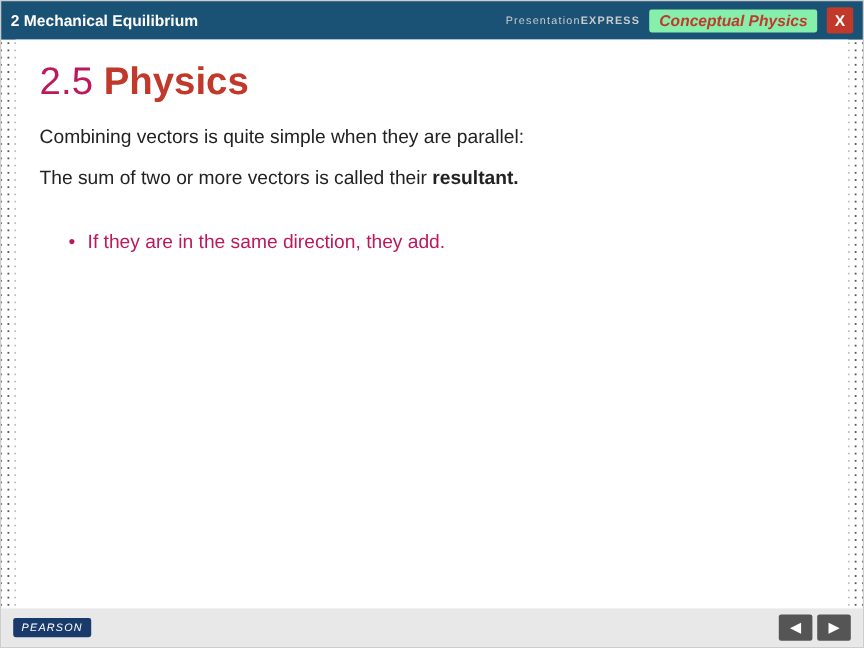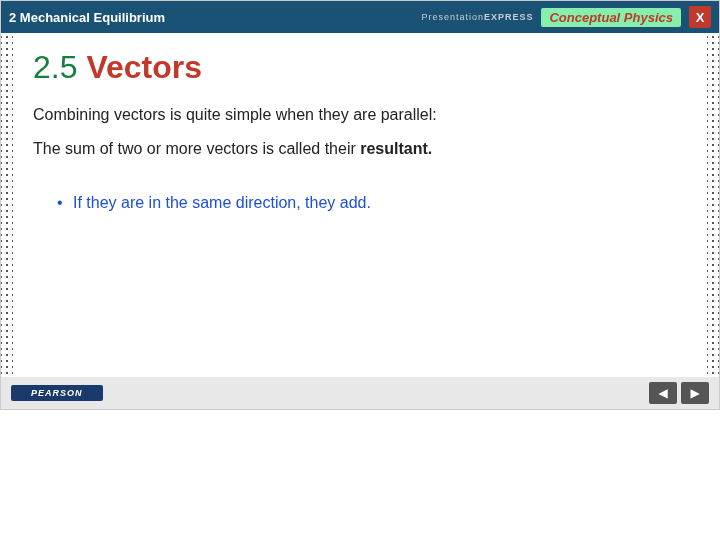--- a/index.html
+++ b/index.html
@@ -7,21 +7,21 @@
     body {
       width: 720px;
       height: 540px;
       overflow: hidden;
       font-family: Arial, sans-serif;
       background: #fff;
     }
 
     .slide-container {
       width: 720px;
-      height: 410px;
+      height: 540px;
       position: relative;
       border: 1px solid #ccc;
       background: #fff;
     }
 
     
     .top-bar {
       position: absolute;
       top: 0;
       left: 0;
@@ -117,21 +117,21 @@
       background: #fff;
     }
 
     .slide-title {
       font-size: 32px;
       margin-bottom: 16px;
       color: #000;
     }
 
     .slide-title .number {
-      color: #15803d;
+      color: #be185d;
       font-weight: normal;
     }
 
     .slide-title .word {
       color: #c0392b;
       font-weight: bold;
     }
 
     .body-text {
       font-size: 16px;
@@ -146,21 +146,21 @@
 
     .bullet-list {
       list-style: none;
       margin-top: 4px;
       margin-left: 24px;
     }
 
     .bullet-list li {
       font-size: 16px;
       line-height: 1.7;
-      color: #1d4ed8;
+      color: #be185d;
       position: relative;
       padding-left: 16px;
       margin-top: 28px;
     }
 
     .bullet-list li::before {
       content: "•";
       position: absolute;
       left: 0;
     }
@@ -176,23 +176,23 @@
       display: flex;
       align-items: center;
       justify-content: space-between;
       padding: 0 10px;
     }
 
     .pearson-logo {
       background: #1a3a6b;
       color: #fff;
       font-size: 9px;
-      font-weight: bold;
+      font-weight: normal;
       letter-spacing: 1px;
-      padding: 3px 20px;
+      padding: 3px 7px;
       border-radius: 2px;
       font-style: italic;
     }
 
     .nav-buttons {
       display: flex;
       gap: 4px;
     }
 
     .nav-btn {
@@ -226,21 +226,21 @@
 
   <div class="left-dots"></div>
 
   <div class="right-dots"></div>
 
   <div class="content-area">
 
     <h1 class="slide-title">
       <span class="number">2.5</span>
       <span> </span>
-      <span class="word">Vectors</span>
+      <span class="word">Physics</span>
     </h1>
 
     <p class="body-text">Combining vectors is quite simple when they are parallel:</p>
 
     <p class="body-text">
       <span>The sum of two or more vectors is called their </span><strong>resultant.</strong>
     </p>
 
     <ul class="bullet-list">
       <li>

